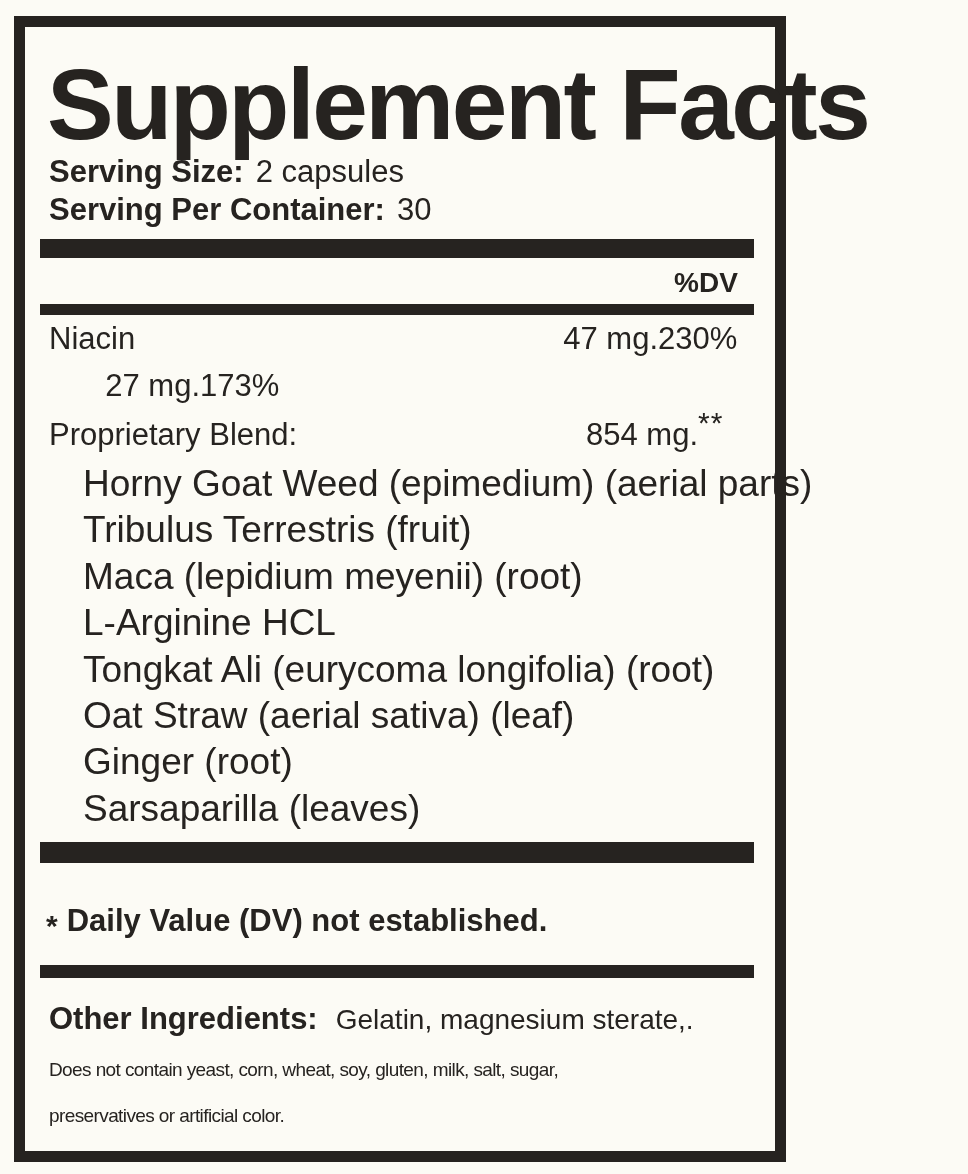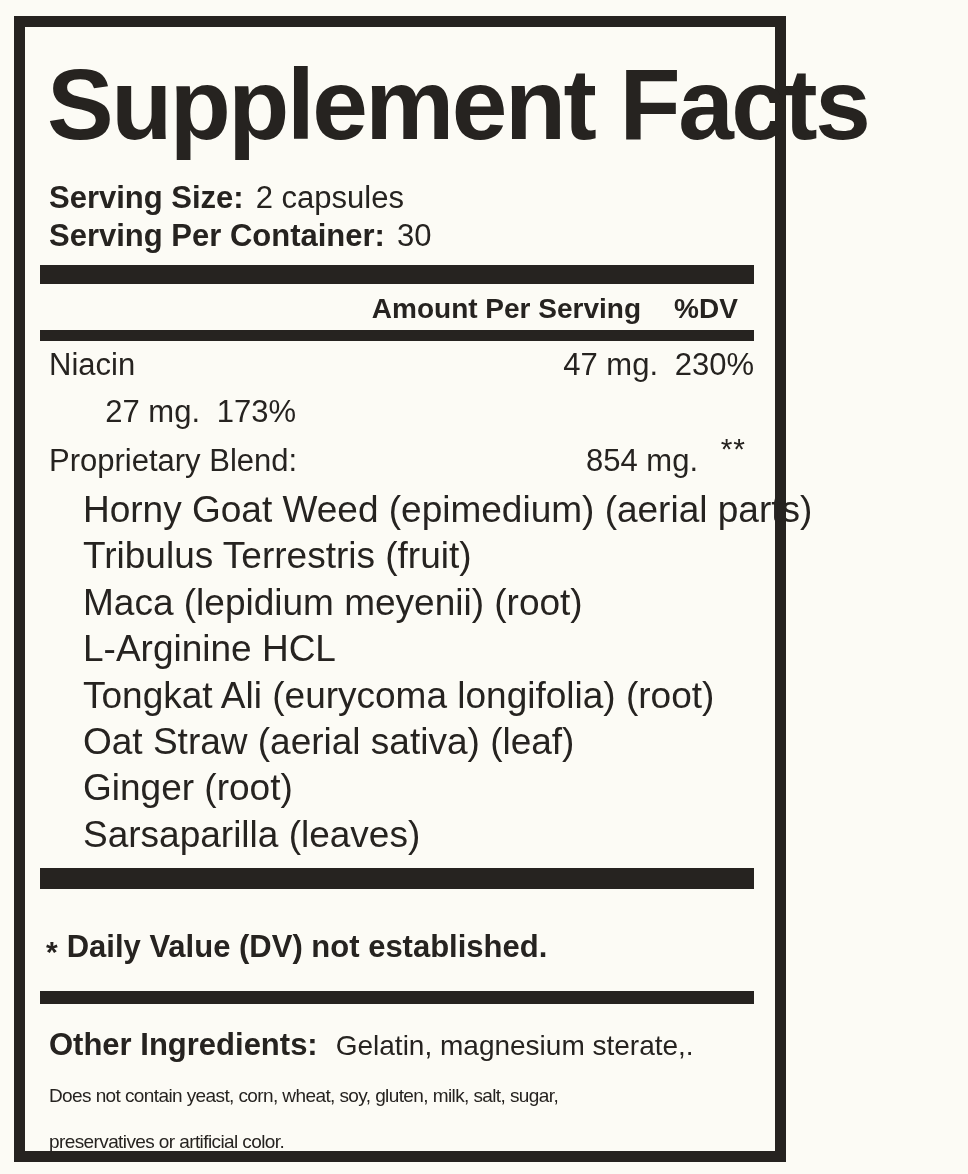--- a/index.html
+++ b/index.html
@@ -28,21 +28,21 @@
     box-sizing:border-box;
   }
   .title{
     margin:14px 0 0 7px;
     font-size:100px;
     line-height:.98;
     font-weight:700;
     letter-spacing:-2.5px;
     white-space:nowrap;
   }
-  .serve-block{margin:26px 0 0 9px;font-size:31px;line-height:38px;white-space:nowrap;}
+  .serve-block{margin:0 0 0 9px;font-size:31px;line-height:38px;white-space:nowrap;}
   .serve-block .lbl{font-weight:700;}
   .serve-block .val{font-weight:400;margin-left:12px;}
   .bar{background:var(--ink);width:100%;}
   .bar1{height:19px;margin-top:10px;}
   .rule{height:11px;}
   .bar2{height:21px;margin-top:10px;}
   .bar3{height:13px;margin-top:27px;}
   .head-row{
     display:flex;align-items:flex-end;
     height:46px;padding-bottom:5px;box-sizing:border-box;
@@ -50,21 +50,21 @@
   }
   .head-spacer{flex:1;}
   .head-amount{text-align:right;padding-right:17px;}
   .head-dv{width:96px;text-align:center;}
   .n-row{
     display:flex;align-items:baseline;
     font-size:31px;line-height:47px;
   }
   .n-row .name{flex:1;margin-left:9px;white-space:nowrap;}
   .n-row .amount{width:160px;text-align:right;white-space:nowrap;}
-  .n-row .dv{width:96px;text-align:right;white-space:nowrap;}
+  .n-row .dv{width:96px;text-align:left;white-space:nowrap;}
   .n-row.row-blend{line-height:52px;}
   .row-blend .dv{width:56px;padding-right:8px;box-sizing:border-box;}
   .row-blend .dv .sup{display:inline-block;position:relative;top:-12px;font-size:30px;letter-spacing:1px;}
   .blend-list{margin-left:43px;font-size:37px;line-height:46.4px;}
   .blend-list .blend-item{white-space:nowrap;}
   .footnote{
     margin:41px 0 0 6px;
     font-size:31px;font-weight:700;line-height:34px;white-space:nowrap;
   }
   .footnote .marker{display:inline-block;transform:translateY(5px);font-size:30px;margin-right:9px;}
@@ -92,21 +92,20 @@
       </div>
       <div>
         <span class="lbl">Serving Per Container:</span><span class="val">30</span>
       </div>
     </div>
 
     <div class="bar bar1"></div>
 
     <div class="head-row">
       <div class="head-spacer"></div>
-      <div class="head-amount">Amount Per Serving</div>
       <div class="head-dv">%DV</div>
     </div>
 
     <div class="bar rule"></div>
 
     <div class="n-row">
       <div class="name">Niacin</div>
       <div class="amount">47 mg.</div>
       <div class="dv">230%</div>
     </div>

